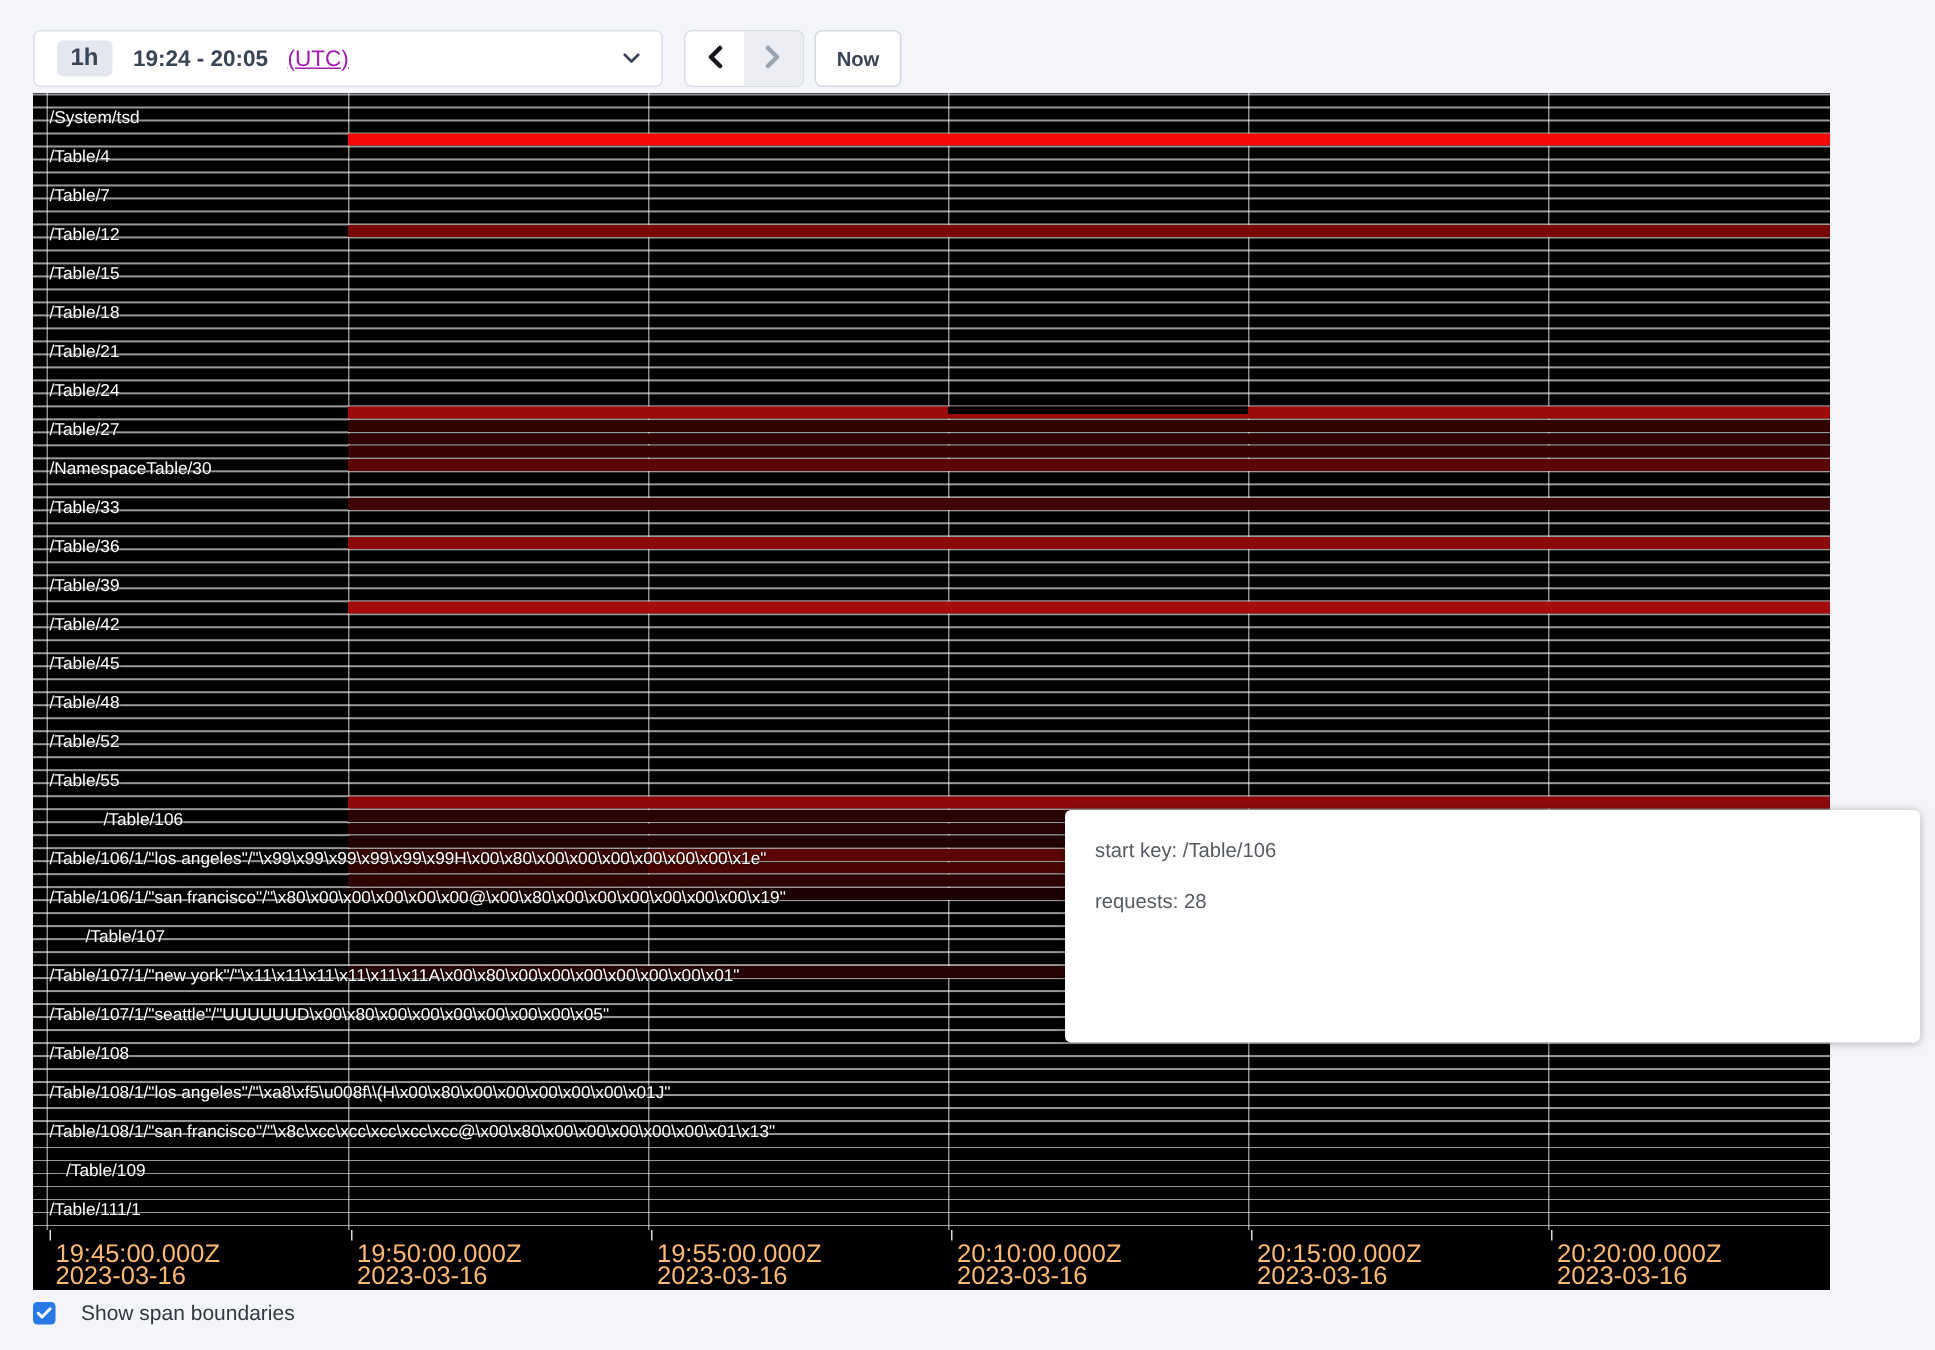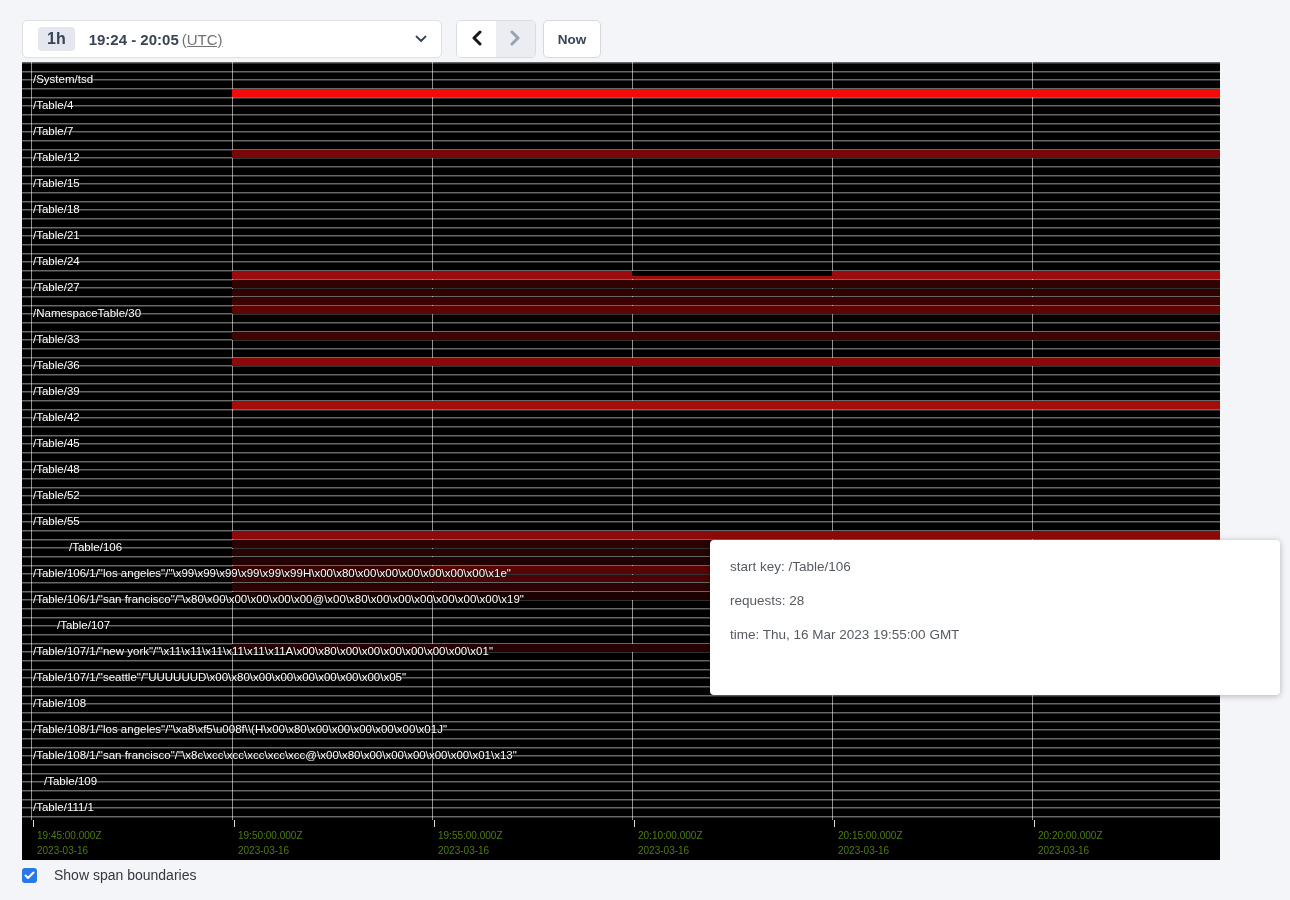--- a/index.html
+++ b/index.html
@@ -15,21 +15,21 @@
     position:absolute;left:22px;top:20px;width:420px;height:38px;
     background:#fff;border:1px solid #dde0e8;border-radius:5px;
     display:flex;align-items:center;box-sizing:border-box;padding:0 14px 0 15px;
     cursor:pointer;
   }
   .time-badge{
     background:#e4e7f0;color:#394455;font-size:16px;font-weight:bold;
     padding:4px 9px;border-radius:4px;line-height:1;
   }
   .time-range{color:#394455;font-size:15px;font-weight:bold;margin-left:14px;}
-  .time-utc{color:#737373;font-size:15px;margin-left:3px;text-decoration:underline;}
+  .time-utc{color:#a21caf;font-size:15px;margin-left:13px;text-decoration:underline;}
   .time-caret{margin-left:auto;display:flex;align-items:center;}
   .nav-group{
     position:absolute;left:456px;top:20px;height:38px;width:80px;
     border:1px solid #d9dce4;border-radius:5px;display:flex;
     background:#fff;box-sizing:border-box;overflow:hidden;
   }
   .nav-btn{
     width:50%;display:flex;align-items:center;justify-content:center;
     background:#fff;border:none;cursor:pointer;padding:0;
   }
@@ -55,21 +55,21 @@
     pointer-events:none;
   }
   .kv-vline{position:absolute;top:0;width:1px;height:758px;background:rgba(255,255,255,0.55);pointer-events:none;}
   .kv-band{position:absolute;pointer-events:none;}
   .kv-notch{position:absolute;background:#000;pointer-events:none;}
   .kv-label{
     position:absolute;left:11px;color:#fff;font-size:11.5px;line-height:12px;
     white-space:nowrap;pointer-events:none;text-shadow:0 0 2px #000;
   }
   .kv-tick{position:absolute;width:1px;height:7px;background:rgba(255,255,255,0.85);top:758px;pointer-events:none;}
-  .kv-axis-label{position:absolute;top:766px;color:#4d7c0f;font-size:10px;line-height:15px;white-space:nowrap;pointer-events:none;}
+  .kv-axis-label{position:absolute;top:766px;color:#fdba74;font-size:17px;line-height:15px;white-space:nowrap;pointer-events:none;}
   
   .kv-tooltip{
     position:absolute;left:710px;top:540px;width:570px;height:155px;
     background:#fff;border-radius:4px;box-shadow:0 1px 6px rgba(0,0,0,0.28);
     box-sizing:border-box;padding:10px 14px 0 20px;
     color:#565b63;font-size:13.5px;
   }
   .kv-tooltip .tt-line{line-height:34px;white-space:nowrap;overflow:hidden;}
   
   .span-toggle{position:absolute;left:22px;top:867px;display:flex;align-items:center;cursor:pointer;}
@@ -201,21 +201,20 @@
     <div class="kv-tick" style="left: 1012px;"></div>
     <div class="kv-axis-label" style="left: 1016px;">
       <div>20:20:00.000Z</div>
       <div>2023-03-16</div>
     </div>
   </div>
 
 <div class="kv-tooltip">
   <div class="tt-line">start key: /Table/106</div>
   <div class="tt-line">requests: 28</div>
-  <div class="tt-line">time: Thu, 16 Mar 2023 19:55:00 GMT</div>
 </div>
 
 <div class="span-toggle">
   <span class="span-checkbox">
     <svg width="11" height="9" viewBox="0 0 11 9">
         <polyline points="1.5,4.5 4,7 9.5,1.5" fill="none" stroke="#fff" stroke-width="2" stroke-linecap="round" stroke-linejoin="round"></polyline>
       </svg>
   </span>
   <span class="span-label">Show span boundaries</span>
 </div>

